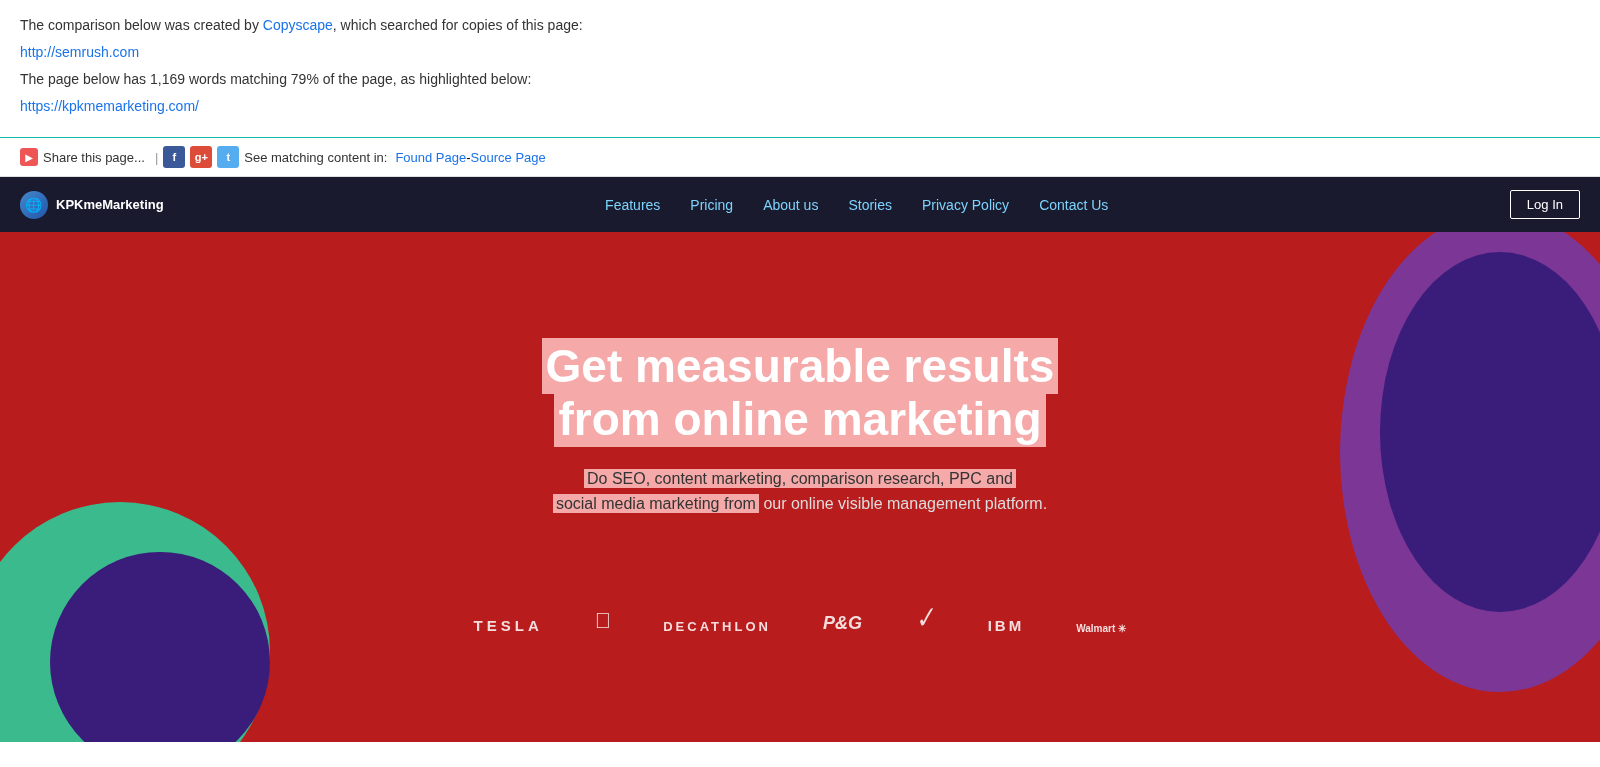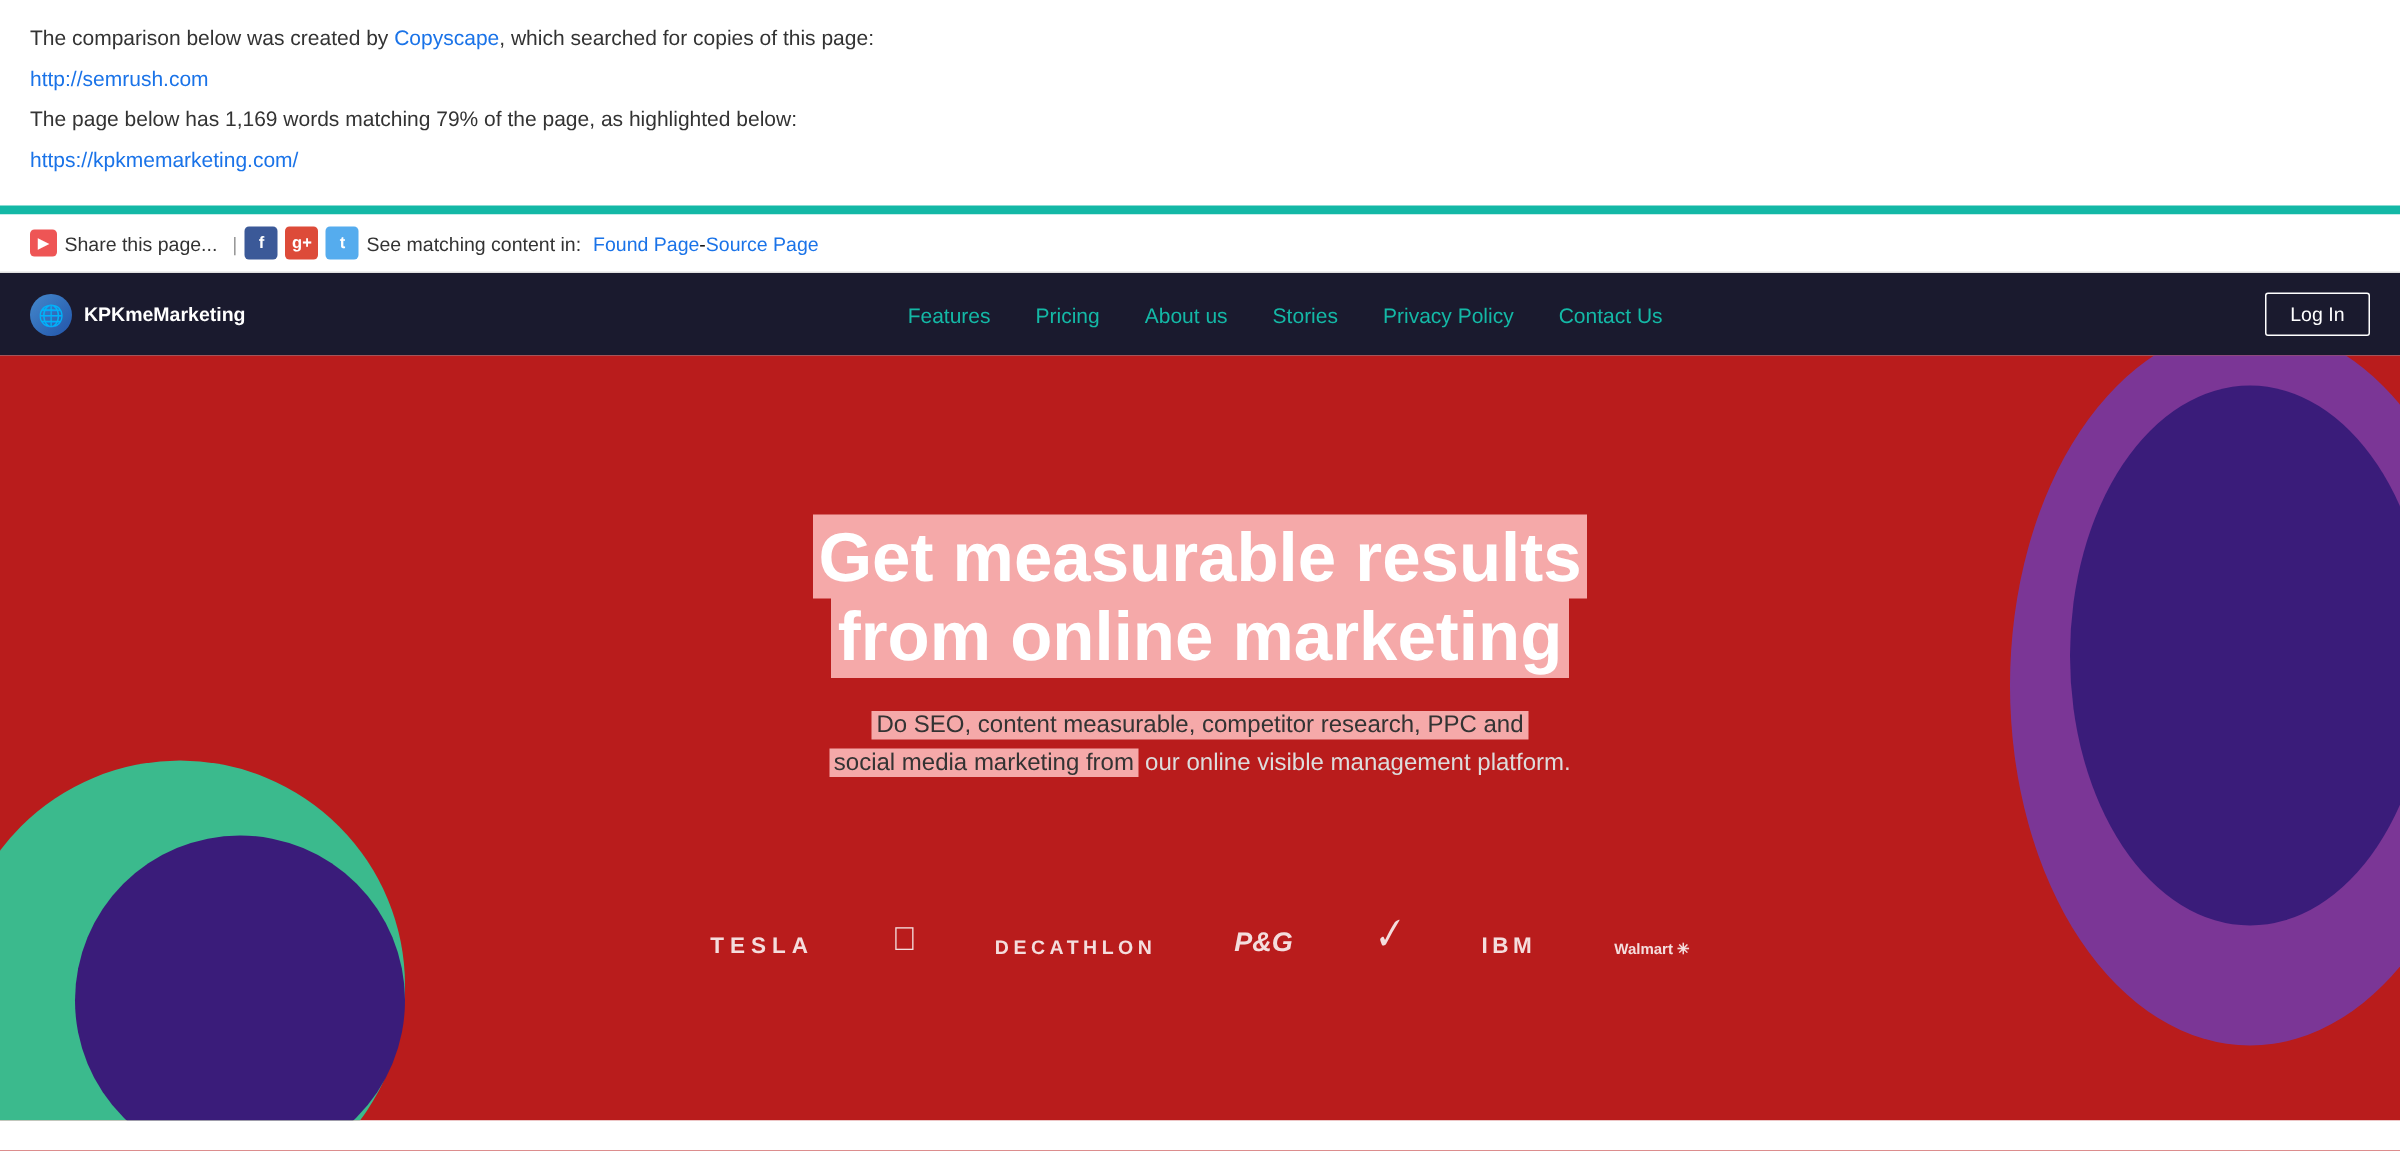--- a/index.html
+++ b/index.html
@@ -2,21 +2,21 @@
 <html><head>
   <meta charset="utf-8">
   <style>
     * { margin: 0; padding: 0; box-sizing: border-box; }
     body { font-family: Arial, sans-serif; font-size: 14px; background: #fff; overflow-x: hidden; }
 
     
     .top-bar {
       background: #fff;
       padding: 15px 20px 10px 20px;
-      border-bottom: 6px solid #14b8a6;
+      border-bottom: 1px solid #14b8a6;
     }
     .top-bar p { color: #333; margin-bottom: 6px; line-height: 1.5; }
     .top-bar a { color: #1a73e8; text-decoration: none; }
     .top-bar .url-link { color: #1a73e8; }
     .top-bar .match-info { margin-bottom: 6px; }
     .top-bar .found-url { margin-bottom: 10px; }
 
     
     .share-bar {
       display: flex;
@@ -85,21 +85,21 @@
       font-size: 13px;
       font-weight: bold;
     }
     .site-nav .nav-links {
       display: flex;
       gap: 30px;
       flex: 1;
       justify-content: center;
     }
     .site-nav .nav-link {
-      color: #14b8a6;
+      color: #7dd3fc;
       text-decoration: none;
       font-size: 14px;
     }
     .site-nav .login-btn {
       border: 1px solid #fff;
       color: #fff;
       background: transparent;
       padding: 6px 16px;
       font-size: 13px;
       cursor: pointer;
@@ -290,21 +290,21 @@
   <div class="circle-right-inner"></div>
   <div class="circle-left"></div>
   <div class="circle-left-notch"></div>
 
   <div class="hero-content">
     <h1 class="hero-title">
       <span class="highlight">Get measurable results</span><br>
       <span class="highlight">from online marketing</span>
     </h1>
     <p class="hero-subtitle">
-      <span class="highlight">Do SEO, content measurable, competitor research, PPC and</span><br>
+      <span class="highlight">Do SEO, content marketing, comparison research, PPC and</span><br>
       <span class="highlight">social media marketing from</span><span> our online visible management platform.</span>
     </p>
   </div>
 
   <div class="brands-section">
     <div class="brands-row">
       <span class="brand-logo tesla">TESLA</span>
       <span class="apple-icon"></span>
       <span class="brand-logo decathlon">DECATHLON</span>
       <span class="brand-logo pg">P&amp;G</span>

